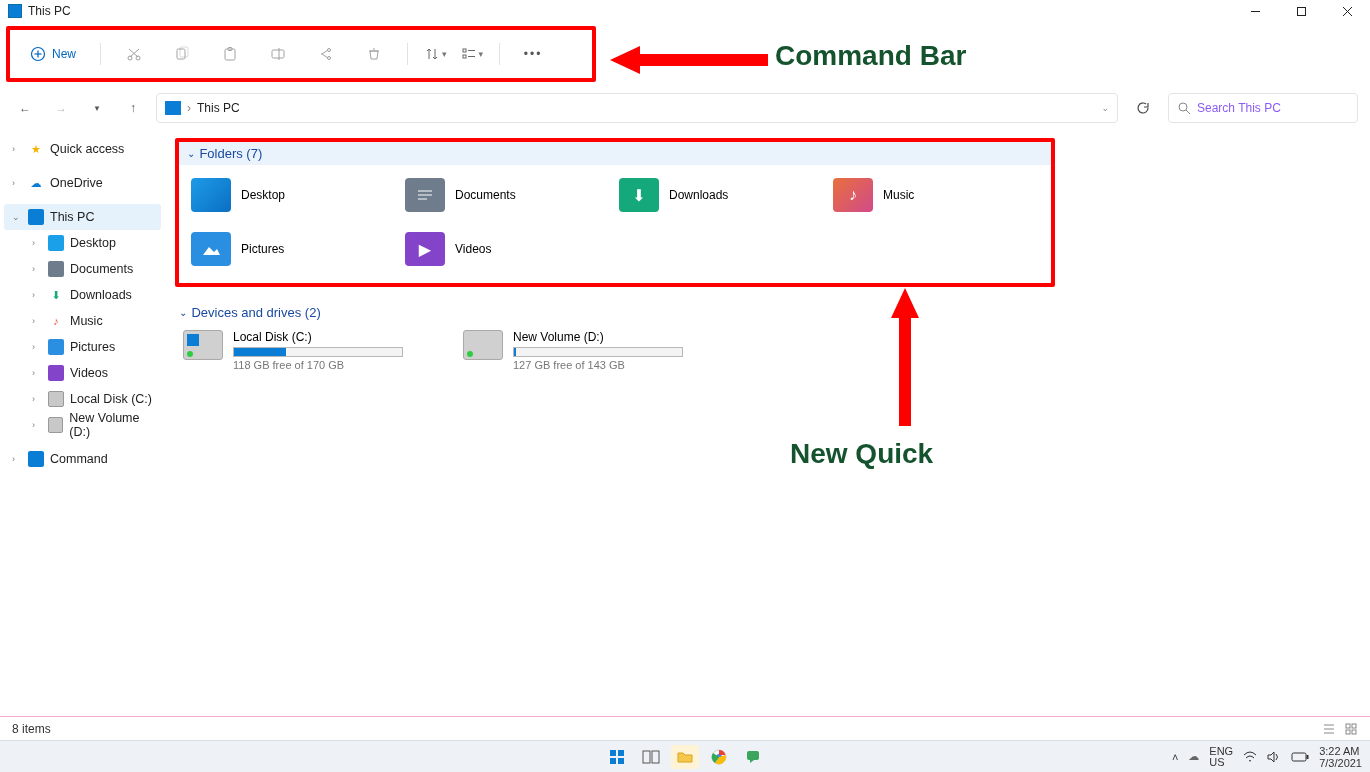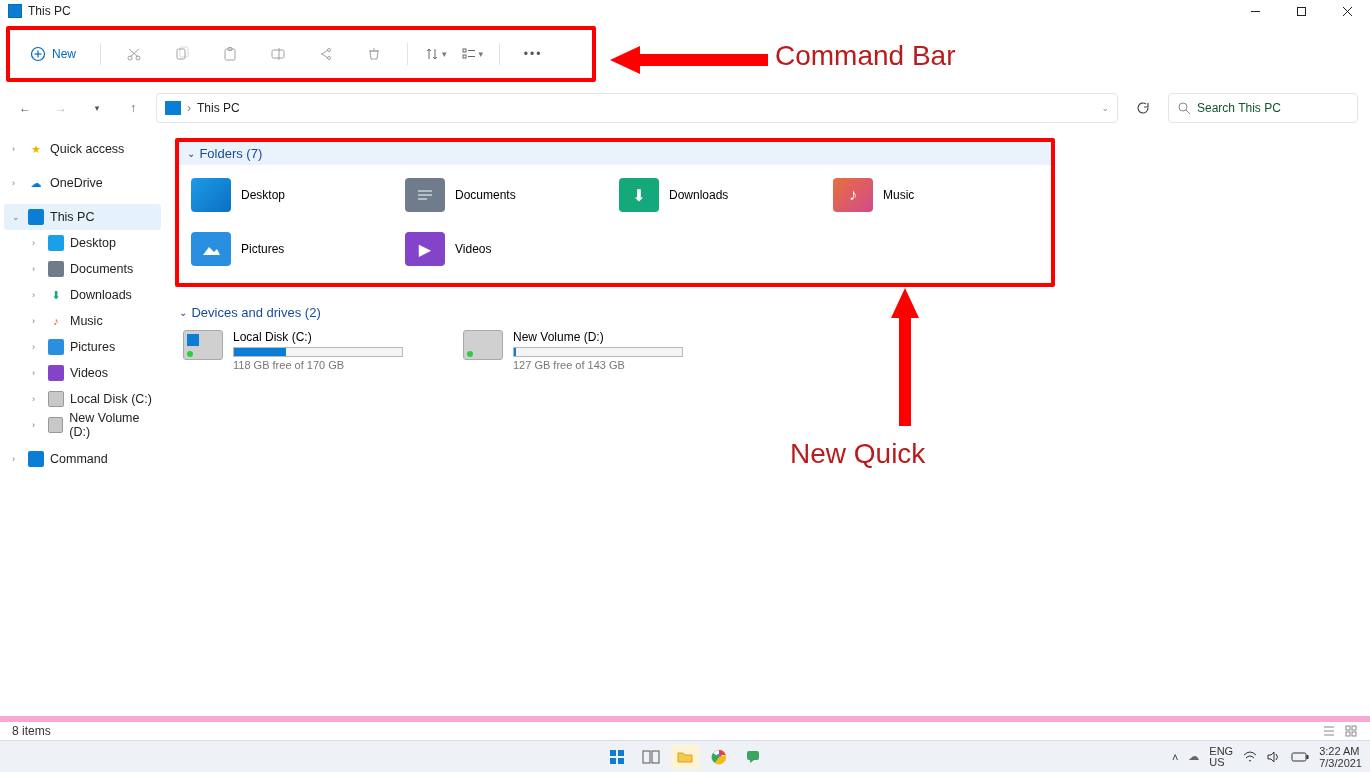--- a/index.html
+++ b/index.html
@@ -14,29 +14,29 @@
 
   
   .cmdwrap { border: 4px solid #ff0000; border-radius: 2px; margin: 4px 6px 0 6px; width: 590px; }
   .cmdbar { height: 48px; display: flex; align-items: center; gap: 14px; padding: 0 12px; background: #fff; }
   .cmd-btn { width: 34px; height: 34px; display: flex; align-items: center; justify-content: center; color: #777; border-radius: 4px; }
   .cmd-new { display: flex; align-items: center; gap: 6px; color: #0067c0; padding: 4px 8px; }
   .cmd-sep { width: 1px; height: 22px; background: #e2e2e2; margin: 0 2px; }
   .cmd-drop { display:flex; align-items:center; gap:2px; color:#555; }
 
   
-  .anno { position:absolute; font-weight:400; font-size:28px; font-family: Verdana, sans-serif; color:#b91c1c; }
+  .anno { position:absolute; font-weight:700; font-size:28px; font-family: Verdana, sans-serif; color:#14532d; }
 
   
   .navrow { height: 40px; display:flex; align-items:center; gap:10px; padding: 0 12px; margin-top:6px; }
   .nav-arrow { width:26px; height:26px; display:flex; align-items:center; justify-content:center; color:#555; }
   .addr { flex:1; height:30px; border:1px solid #e4e4e4; border-radius:4px; display:flex; align-items:center; gap:6px; padding:0 8px; font-size:12px; color:#222; }
   .addr .pcicon { width:16px; height:14px; background:#0a7dd5; }
   .refresh { width:30px; height:30px; display:flex; align-items:center; justify-content:center; color:#444; }
-  .search { width:190px; height:30px; border:1px solid #e4e4e4; border-radius:4px; display:flex; align-items:center; gap:6px; padding:0 8px; color:#14532d; }
+  .search { width:190px; height:30px; border:1px solid #e4e4e4; border-radius:4px; display:flex; align-items:center; gap:6px; padding:0 8px; color:#8b5cf6; }
 
   
   .content { display:flex; height: calc(100% - 22px - 56px - 46px - 24px - 32px); }
   
 
   .sidebar { width:165px; padding:8px 4px; font-size:12.5px; color:#222; }
   .sb-item { display:flex; align-items:center; gap:6px; height:26px; padding-left:8px; border-radius:3px; }
   .sb-item.sel { background:#e5f1fb; }
   .sb-child { padding-left:28px; }
   .sb-exp { width:10px; color:#777; font-size:9px; }
@@ -53,21 +53,21 @@
   .drives { margin-top:14px; }
   .drive-grid { display:flex; gap:30px; padding:6px 8px; }
   .drive-item { display:flex; gap:10px; width:250px; }
   .dicon { width:40px; height:30px; background:#d0d0d0; border:1px solid #aaa; border-radius:3px; position:relative; }
   .dicon::after { content:""; position:absolute; bottom:2px; left:3px; width:6px; height:6px; background:#2ecc40; border-radius:50%; }
   .dicon.win::before { content:""; position:absolute; top:3px; left:3px; width:12px; height:12px; background:#0a7dd5; }
   .bar { width:170px; height:10px; border:1px solid #b8b8b8; margin-top:3px; background:#f3f3f3; position:relative; }
   .bar i { position:absolute; left:0; top:0; bottom:0; background:#0a7dd5; }
   .drive-sub { color:#777; font-size:11px; margin-top:2px; }
 
-  .statusbar { position:absolute; bottom:32px; left:0; right:0; height:24px; border-top:6px solid #f9a8d4; display:flex; align-items:center; padding:0 12px; font-size:12px; color:#333; justify-content:space-between; }
+  .statusbar { position:absolute; bottom:32px; left:0; right:0; height:24px; border-top:1px solid #f9a8d4; display:flex; align-items:center; padding:0 12px; font-size:12px; color:#333; justify-content:space-between; }
   .status-right { display:flex; gap:8px; color:#666; }
 
   .taskbar { position:absolute; bottom:0; left:0; right:0; height:32px; background:#eef2f6; border-top:1px solid #d9dee4; display:flex; align-items:center; }
   .task-center { position:absolute; left:50%; transform:translateX(-50%); display:flex; gap:6px; }
   .task-ico { width:28px; height:24px; border-radius:3px; display:flex; align-items:center; justify-content:center; font-size:14px; }
   .task-right { position:absolute; right:8px; display:flex; align-items:center; gap:10px; color:#333; font-size:11px; }
   .clock { text-align:left; line-height:12px; }
 
   svg { display:block; }
 </style>

